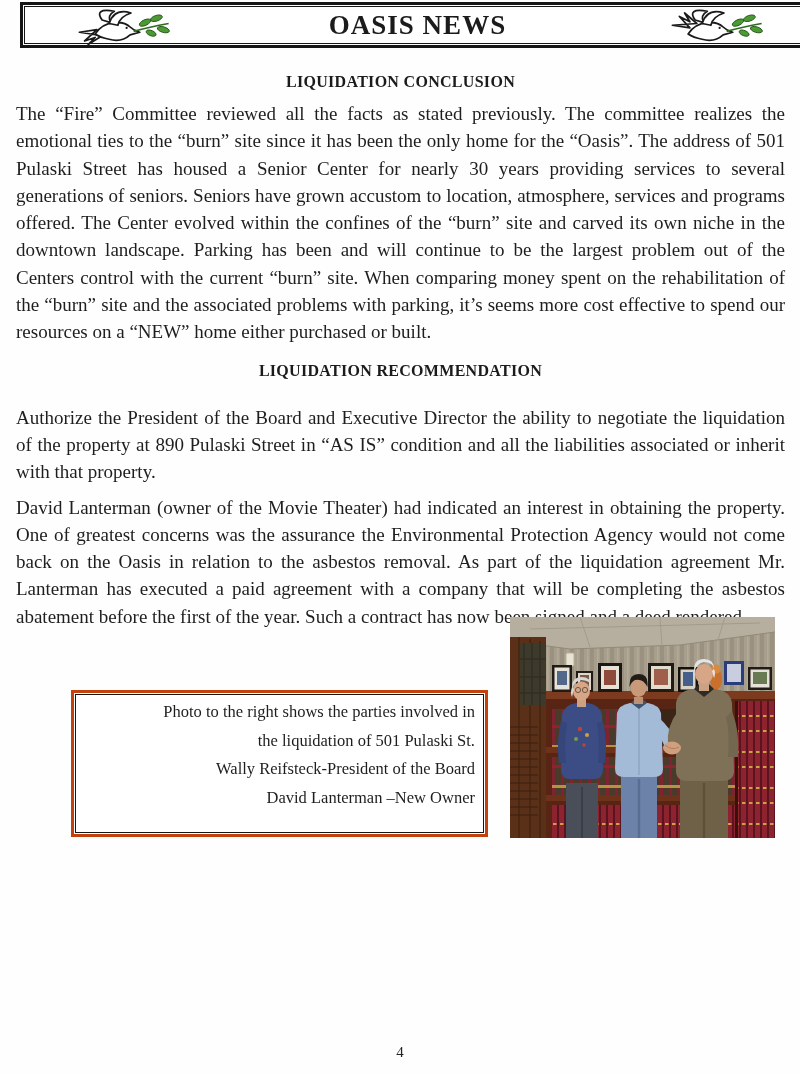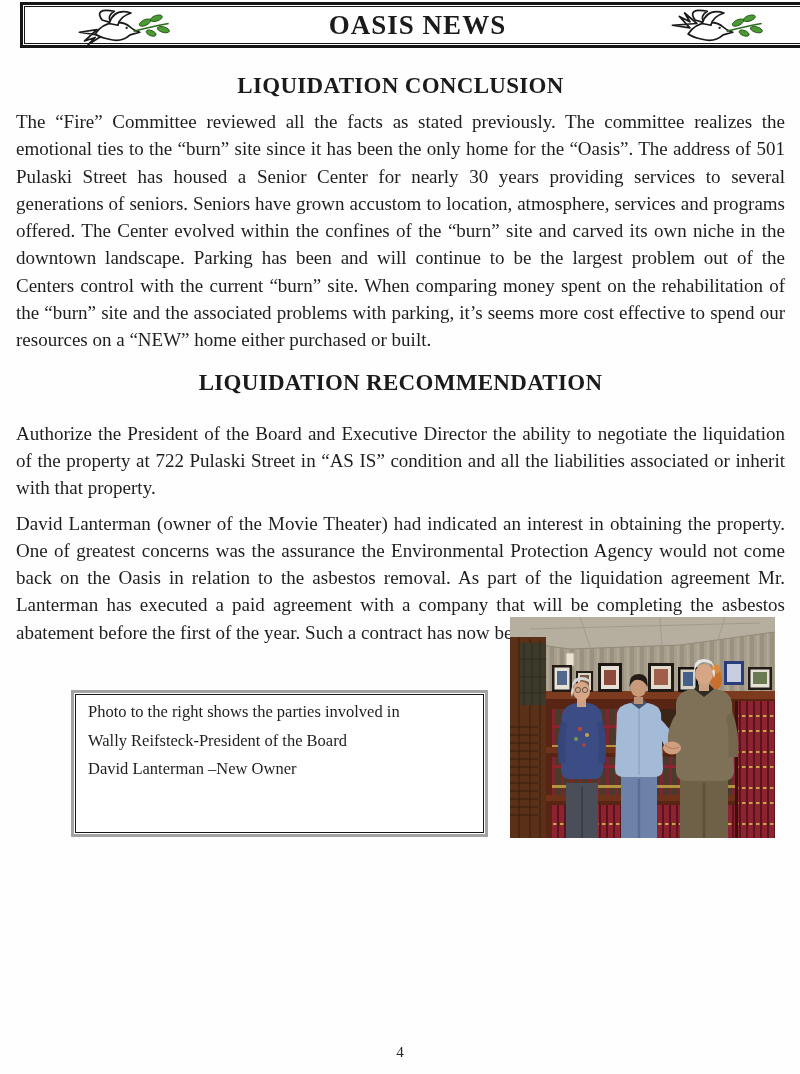--- a/index.html
+++ b/index.html
@@ -33,38 +33,39 @@
   .dove { position: absolute; top: 1px; width: 102px; height: 42px; }
   .dove-left  { left: 50px; }
   .dove-right { right: 44px; }
   .dove svg { width: 100%; height: 100%; }
 
   
   .content {
     position: absolute; top: 60px; left: 8px; width: 785px;
   }
   .section-heading {
-    text-align: center; font-size: 23px; font-weight: bold;
+    text-align: center; font-size: 16px; font-weight: bold;
     letter-spacing: 0.3px; margin: 0; color: #1b1b1b;
   }
   .heading-1 { margin-top: 13px; margin-bottom: 9px; }
   .heading-2 { margin-top: 16px; margin-bottom: 24px; font-family: Liberation Serif, serif; }
   .body-par {
     font-size: 19px; line-height: 27.3px;
     text-align: justify; margin: 8px; color: #1e1e1e;
   }
   .par-gap { margin-top: 7px; }
 
   
   .caption-box {
     position: absolute; left: 71px; top: 690px;
     width: 417px; height: 147px;
     box-sizing: border-box;
-    border: 3px solid #a3a3a3;
+    border: 3px solid #c2410c;
     background: #fff;
+    text-align: right;
   }
   .caption-box::before {
     content: ""; position: absolute; inset: 1px;
     border: 1px solid #161616; pointer-events: none;
   }
   .caption-line {
     font-size: 16.5px; line-height: 28.6px;
     margin: 0; padding: 0 10px 0 14px;
     white-space: nowrap; color: #1e1e1e;
   }
@@ -126,26 +127,27 @@
       </g>
     </svg>
   </span>
 </div>
 
 <div class="content">
   <h2 class="section-heading heading-1">LIQUIDATION CONCLUSION</h2>
   <p class="body-par">The “Fire” Committee reviewed all the facts as stated previously. The committee realizes the emotional ties to the “burn” site since it has been the only home for the “Oasis”. The address of 501 Pulaski Street has housed a Senior Center for nearly 30 years providing services to several generations of seniors. Seniors have grown accustom to location, atmosphere, services and programs offered. The Center evolved within the confines of the “burn” site and carved its own niche in the downtown landscape. Parking has been and will continue to be the largest problem out of the Centers control with the current “burn” site. When comparing money spent on the rehabilitation of the “burn” site and the associated problems with parking, it’s seems more cost effective to spend our resources on a “NEW” home either purchased or built.</p>
 
   <h2 class="section-heading heading-2">LIQUIDATION RECOMMENDATION</h2>
-  <p class="body-par">Authorize the President of the Board and Executive Director the ability to negotiate the liquidation of the property at 722 Pulaski Street in “AS IS” condition and all the liabilities associated or inherit with that property.</p>
+  <p class="body-par">Authorize the President of the Board and Executive Director the ability to negotiate the liquidation of the property at 890 Pulaski Street in “AS IS” condition and all the liabilities associated or inherit with that property.</p>
   <p class="body-par par-gap">David Lanterman (owner of the Movie Theater) had indicated an interest in obtaining the property. One of greatest concerns was the assurance the Environmental Protection Agency would not come back on the Oasis in relation to the asbestos removal.  As part of the liquidation agreement Mr. Lanterman has executed a paid agreement with a company that will be completing the asbestos abatement before the first of the year.  Such a contract has now been signed and a deed rendered.</p>
 </div>
 
 <div class="caption-box">
   <p class="caption-line">Photo to the right shows the parties involved in</p>
+  <p class="caption-line">the liquidation of 501 Pulaski St.</p>
   <p class="caption-line">Wally Reifsteck-President of the Board</p>
   <p class="caption-line">David Lanterman –New Owner</p>
 </div>
 
 <div class="photo" title="Three people shaking hands in front of bookshelves: woman in blue sweater, man in light blue shirt, older man in brown sweater">
   <svg viewBox="0 0 265 221" preserveAspectRatio="none" aria-hidden="true">
     <defs>
       <pattern id="wp" width="10" height="12" patternUnits="userSpaceOnUse">
         <rect width="10" height="12" fill="#a79e8c"></rect>
         <rect width="4" height="12" fill="#9a9180"></rect>

